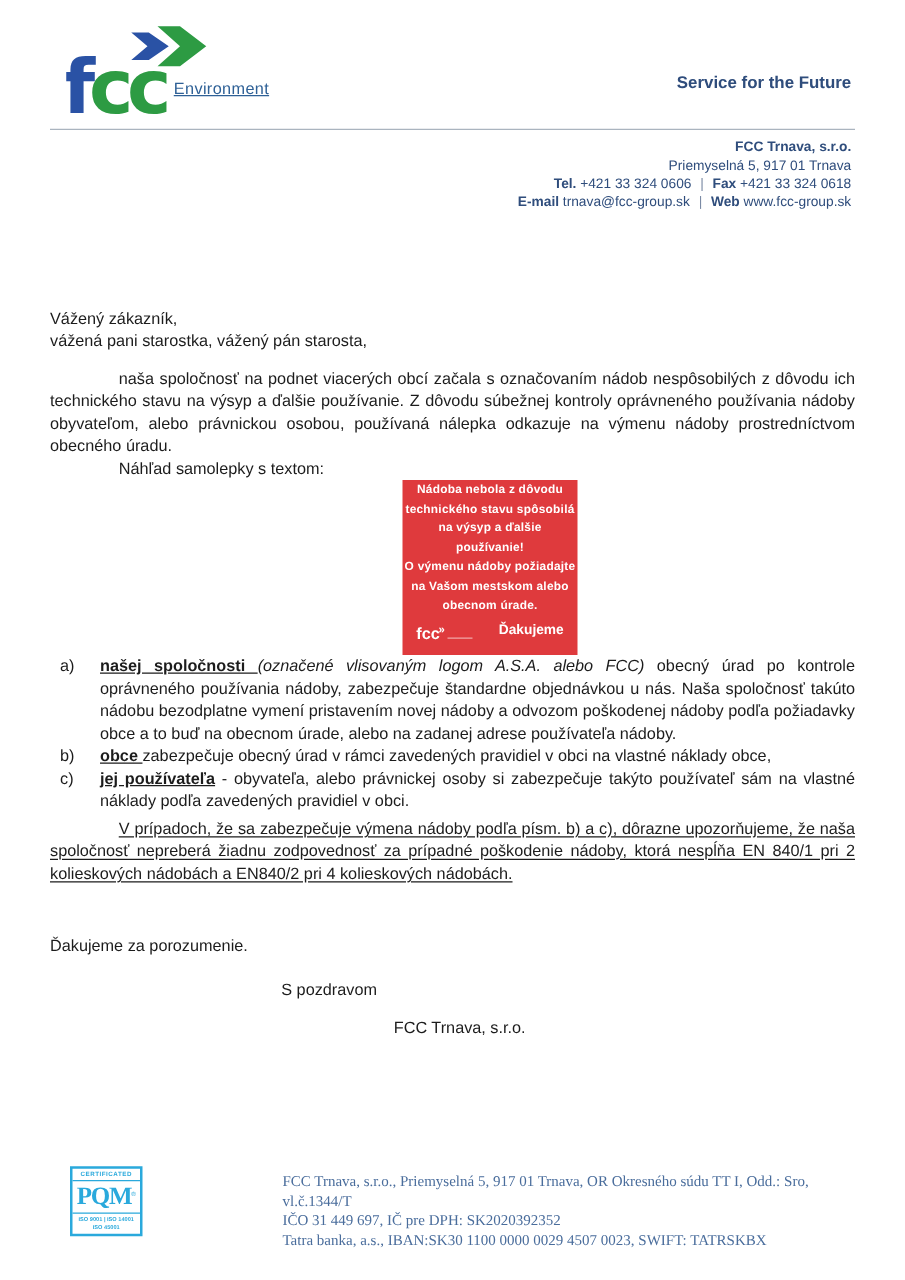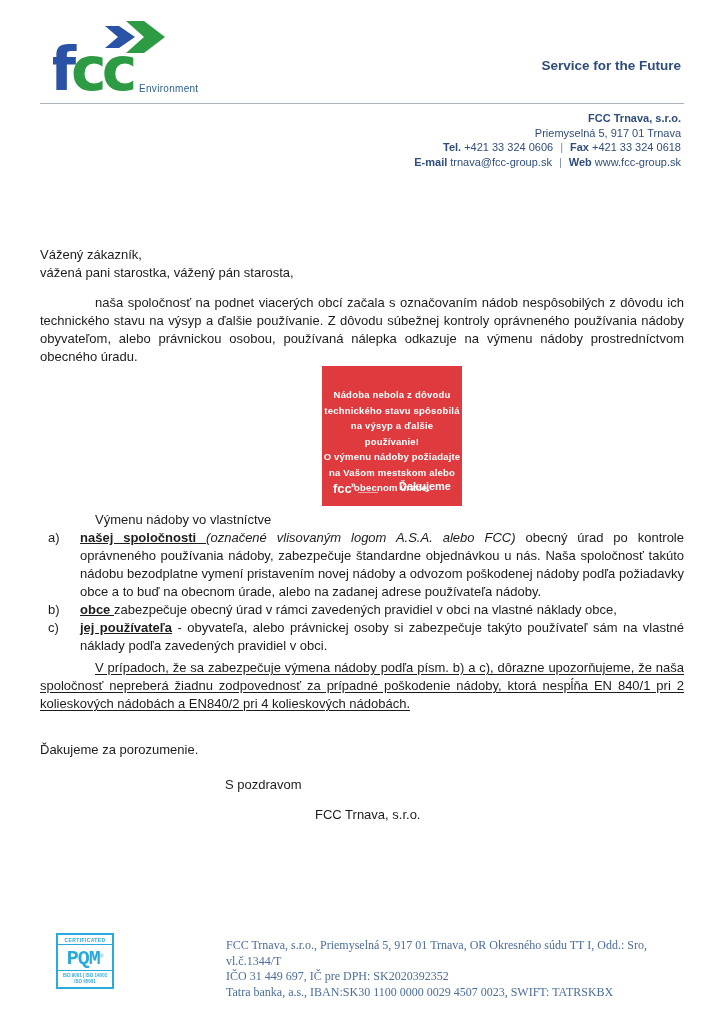--- a/index.html
+++ b/index.html
@@ -4,66 +4,66 @@
 <style>
   html,body { margin:0; padding:0; background:#9a9a9a; }
   .page {
     position:relative; width:724px; height:1024px; margin:0 auto;
     background:#ffffff; overflow:hidden;
     font-family:"Liberation Sans", sans-serif; color:#1c1c1c;
   }
 
   
   .brand { position:absolute; left:53px; top:14px; width:240px; height:80px; }
-  .brand-sub { position:absolute; left:86px; bottom:0; font-size:10px; color:#2e6096; letter-spacing:.3px; }
+  .brand-sub { position:absolute; left:86px; bottom:16px; font-size:13px; color:#2e6096; letter-spacing:.3px;text-decoration:underline; }
   .tagline { position:absolute; right:43px; top:58px; font-size:13.5px; font-weight:bold; color:#2f4d7c; }
   .header-rule { position:absolute; left:40px; right:40px; top:103px; border-top:1.5px solid #aab4bf; }
   .contact { position:absolute; right:43px; top:111px; text-align:right; font-size:11px; line-height:14.5px; color:#2f4d7c; }
   .contact b { margin-right:3px; }
   .contact .sep { margin:0 7px; color:#7b8aa5; }
   .c-company { font-weight:bold; }
 
   
   .body { position:absolute; left:40px; top:246px; width:644px; font-size:13px; line-height:18px; }
   .sal { }
   .p1 { margin-top:12px; text-align:justify; text-indent:55px; }
   .sticker-intro { padding-left:55px; }
 
   .sticker {
     width:140px; height:140px; margin:0 0 0 282px; background:#df3a3d;
     color:#ffffff; font-weight:bold; text-align:center; position:relative;
-    box-sizing:border-box; padding-top:21px;
+    box-sizing:border-box; 
   }
   .sticker .line { font-size:9.5px; line-height:15.5px; letter-spacing:.2px; }
   .sticker-footer { position:absolute; left:11px; right:11px; bottom:11px; display:flex; justify-content:space-between; align-items:flex-end; }
   .mini-fcc { font-size:13px; font-weight:bold; line-height:10px; }
   .mini-chev { font-size:9px; position:relative; top:-5px; margin-left:-1px; }
   .mini-sub { display:inline-block; width:20px; height:1px; background:rgba(255,255,255,.55); margin-left:2px; }
   .sticker-thanks { font-size:11px; font-weight:bold; }
 
   .ownership-heading { margin-top:5px; padding-left:55px; }
   .list-item { display:flex; text-align:justify; }
   .list-item .marker { flex:0 0 40px; box-sizing:border-box; padding-left:8px; }
   .list-item .li-body { flex:1; }
   .term { font-weight:bold; text-decoration:underline; }
   .aside-italic { font-style:italic; }
 
   .warning { margin-top:4px; text-align:justify; text-indent:55px; text-decoration:underline; text-underline-offset:2px; }
-  .thanks { margin-top:28px; }
+  .thanks { margin-top:40px; }
   .regards { margin-top:17px; padding-left:185px; }
   .signature { margin-top:12px; padding-left:275px; }
 
   
   .cert {
     position:absolute; left:56px; top:933px; width:58px; height:56px;
     border:2px solid #2aa9dc; box-sizing:border-box; text-align:center; color:#2aa9dc; background:#fff;
   }
   .cert-top { font-size:5px; font-weight:bold; letter-spacing:.4px; border-bottom:1px solid #2aa9dc; padding:1.5px 0; }
   .cert-name-row { line-height:22px; }
-  .cert-name { font-family:Liberation Mono, monospace; font-weight:bold; font-size:20px; letter-spacing:-1px; }
+  .cert-name { font-family:Liberation Serif, serif; font-weight:bold; font-size:20px; letter-spacing:-1px; }
   .cert-reg { font-size:5px; vertical-align:super; }
   .cert-iso { font-size:4.5px; line-height:6px; font-weight:bold; }
   .cert-iso.first { border-top:1px solid #2aa9dc; padding-top:1.5px; }
   .footer-text { position:absolute; left:226px; top:938px; width:470px; font-size:12px; line-height:15.5px; color:#4a6d9c;font-family:Liberation Serif, serif; }
 </style>
 </head>
 <body>
 
 <div class="page">
 
@@ -88,36 +88,36 @@
     <div>
       <b>E-mail</b><span>trnava@fcc-group.sk</span><span class="sep">|</span><b>Web</b><span>www.fcc-group.sk</span>
     </div>
   </div>
 
   <div class="body">
     <div class="sal">Vážený zákazník,</div>
     <div class="sal">vážená pani starostka, vážený pán starosta,</div>
 
     <div class="p1">naša spoločnosť na podnet viacerých obcí začala s označovaním nádob nespôsobilých z dôvodu ich technického stavu na výsyp a ďalšie používanie. Z dôvodu súbežnej kontroly oprávneného používania nádoby obyvateľom, alebo právnickou osobou, používaná nálepka odkazuje na výmenu nádoby prostredníctvom obecného úradu.</div>
+    <div class="sticker-intro">Náhľad samolepky s textom:</div>
 
     <div class="sticker">
       <div class="line">Nádoba nebola z dôvodu</div>
       <div class="line">technického stavu spôsobilá</div>
       <div class="line">na výsyp a ďalšie</div>
       <div class="line">používanie!</div>
       <div class="line">O výmenu nádoby požiadajte</div>
       <div class="line">na Vašom mestskom alebo</div>
       <div class="line">obecnom úrade.</div>
       <div class="sticker-footer">
         <span class="mini-fcc"><span>fcc</span><span class="mini-chev">»</span><span class="mini-sub"></span></span>
         <span class="sticker-thanks">Ďakujeme</span>
       </div>
     </div>
 
-    <div class="ownership-heading">Výmenu nádoby vo vlastníctve</div>
 
     <div class="list-item">
       <span class="marker">a)</span>
       <span class="li-body"><span class="term">našej spoločnosti </span><span class="aside-italic">(označené vlisovaným logom A.S.A. alebo FCC)</span><span> obecný úrad po kontrole oprávneného používania nádoby, zabezpečuje štandardne objednávkou u nás. Naša spoločnosť takúto nádobu bezodplatne vymení pristavením novej nádoby a odvozom poškodenej nádoby podľa požiadavky obce a to buď na obecnom úrade, alebo na zadanej adrese používateľa nádoby.</span></span>
     </div>
     <div class="list-item">
       <span class="marker">b)</span>
       <span class="li-body"><span class="term">obce </span><span>zabezpečuje obecný úrad v rámci zavedených pravidiel v obci na vlastné náklady obce,</span></span>
     </div>
     <div class="list-item">

